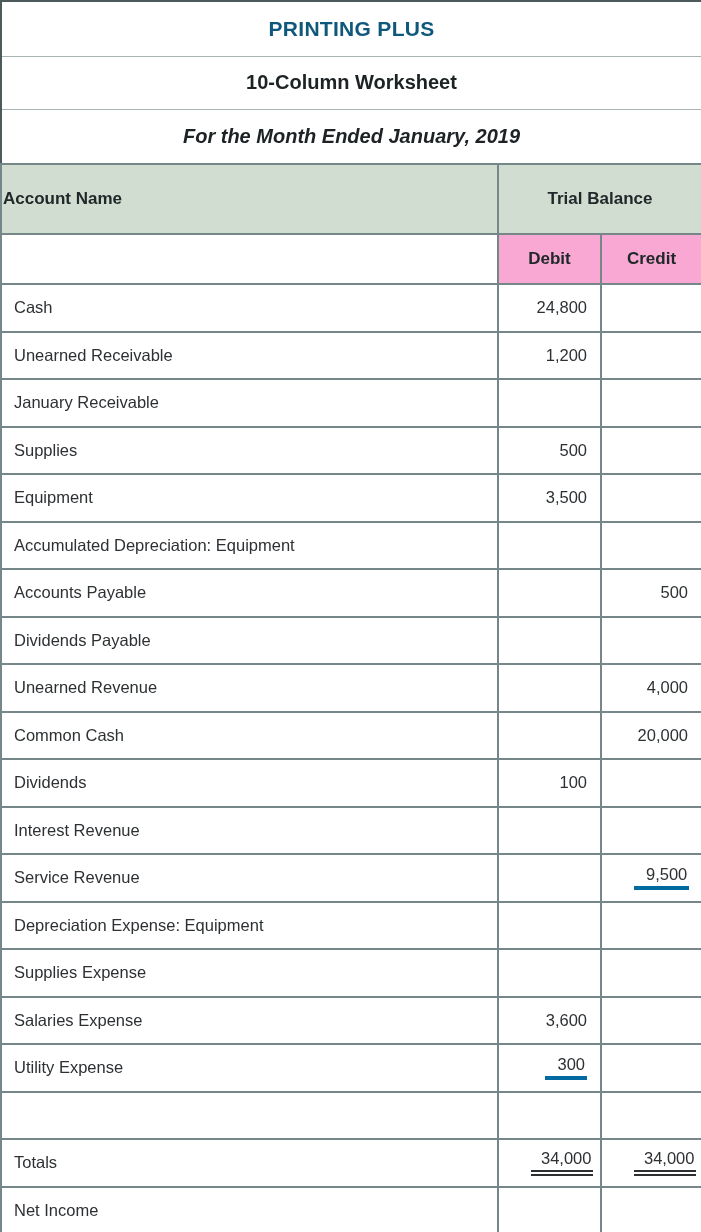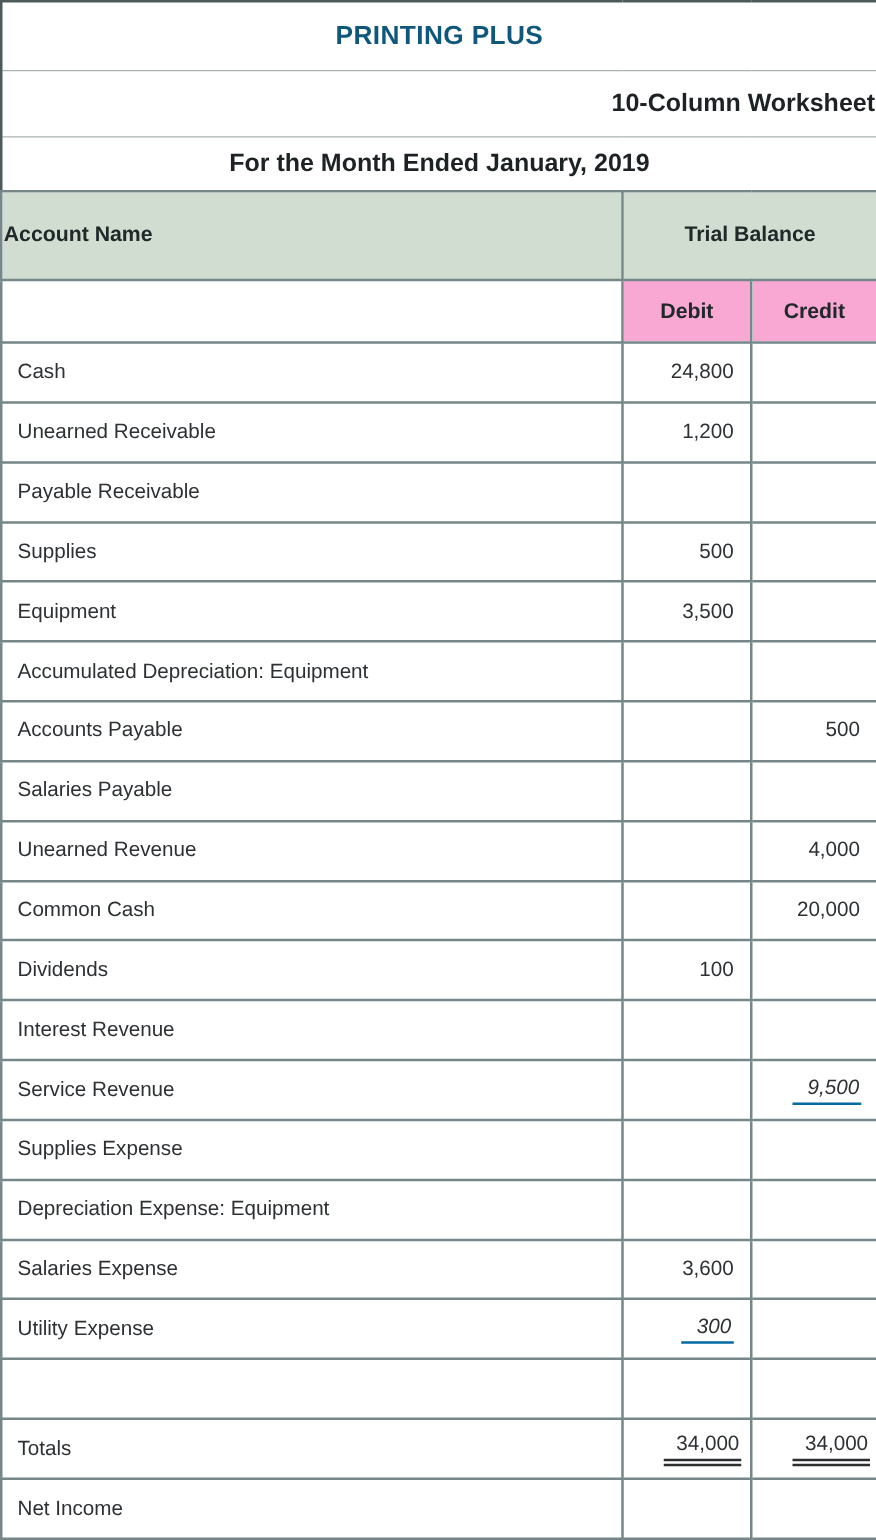--- a/index.html
+++ b/index.html
@@ -35,22 +35,22 @@
     font-weight: bold;
     font-size: 20px;
     color: #1d2224;
   }
   tr.title-row.company td {
     height: 55px;
     color: #0f587c;
     font-size: 21px;
     letter-spacing: 0.3px;
   }
-  tr.title-row.subtitle td { height: 53px; text-align: right; }
-  tr.title-row.period td { height: 43px; }
+  tr.title-row.subtitle td { height: 53px; }
+  tr.title-row.period td { height: 55px; font-style: italic; }
   
   tr.group-header td {
     height: 70px;
     background: #d1ddd0;
     font-weight: bold;
     font-size: 17px;
     color: #20282a;
   }
   tr.group-header td.acct-head {
     text-align: left;
@@ -71,23 +71,22 @@
     text-align: left;
     padding-left: 12px;
   }
   td.num {
     text-align: right;
     padding-right: 13px;
     padding-left: 32px;
   }
   td.num span { display: inline-block; }
   .u-single {
-    border-bottom: 2px solid #0369a1;
+    border-bottom: 4px solid #0369a1;
     padding: 0 2px 2px 12px;
-    font-style: italic;
   }
   .u-double {
     border-bottom: 6px double #2b2f30;
     padding: 0 2px 2px 10px;
   }
 </style>
 </head>
 <body>
 
 <div class="sheet">
@@ -124,21 +123,21 @@
     <td class="acct">Cash</td>
     <td class="num"><span>24,800</span></td>
     <td class="num"><span></span></td>
   </tr>
   <tr class="data-row">
     <td class="acct">Unearned Receivable</td>
     <td class="num"><span>1,200</span></td>
     <td class="num"><span></span></td>
   </tr>
   <tr class="data-row">
-    <td class="acct">Payable Receivable</td>
+    <td class="acct">January Receivable</td>
     <td class="num"><span></span></td>
     <td class="num"><span></span></td>
   </tr>
   <tr class="data-row">
     <td class="acct">Supplies</td>
     <td class="num"><span>500</span></td>
     <td class="num"><span></span></td>
   </tr>
   <tr class="data-row">
     <td class="acct">Equipment</td>
@@ -149,21 +148,21 @@
     <td class="acct">Accumulated Depreciation: Equipment</td>
     <td class="num"><span></span></td>
     <td class="num"><span></span></td>
   </tr>
   <tr class="data-row">
     <td class="acct">Accounts Payable</td>
     <td class="num"><span></span></td>
     <td class="num"><span>500</span></td>
   </tr>
   <tr class="data-row">
-    <td class="acct">Salaries Payable</td>
+    <td class="acct">Dividends Payable</td>
     <td class="num"><span></span></td>
     <td class="num"><span></span></td>
   </tr>
   <tr class="data-row">
     <td class="acct">Unearned Revenue</td>
     <td class="num"><span></span></td>
     <td class="num"><span>4,000</span></td>
   </tr>
   <tr class="data-row">
     <td class="acct">Common Cash</td>
@@ -179,26 +178,26 @@
     <td class="acct">Interest Revenue</td>
     <td class="num"><span></span></td>
     <td class="num"><span></span></td>
   </tr>
   <tr class="data-row">
     <td class="acct">Service Revenue</td>
     <td class="num"><span></span></td>
     <td class="num"><span class="u-single">9,500</span></td>
   </tr>
   <tr class="data-row">
+    <td class="acct">Depreciation Expense: Equipment</td>
+    <td class="num"><span></span></td>
+    <td class="num"><span></span></td>
+  </tr>
+  <tr class="data-row">
     <td class="acct">Supplies Expense</td>
-    <td class="num"><span></span></td>
-    <td class="num"><span></span></td>
-  </tr>
-  <tr class="data-row">
-    <td class="acct">Depreciation Expense: Equipment</td>
     <td class="num"><span></span></td>
     <td class="num"><span></span></td>
   </tr>
   <tr class="data-row">
     <td class="acct">Salaries Expense</td>
     <td class="num"><span>3,600</span></td>
     <td class="num"><span></span></td>
   </tr>
   <tr class="data-row">
     <td class="acct">Utility Expense</td>

